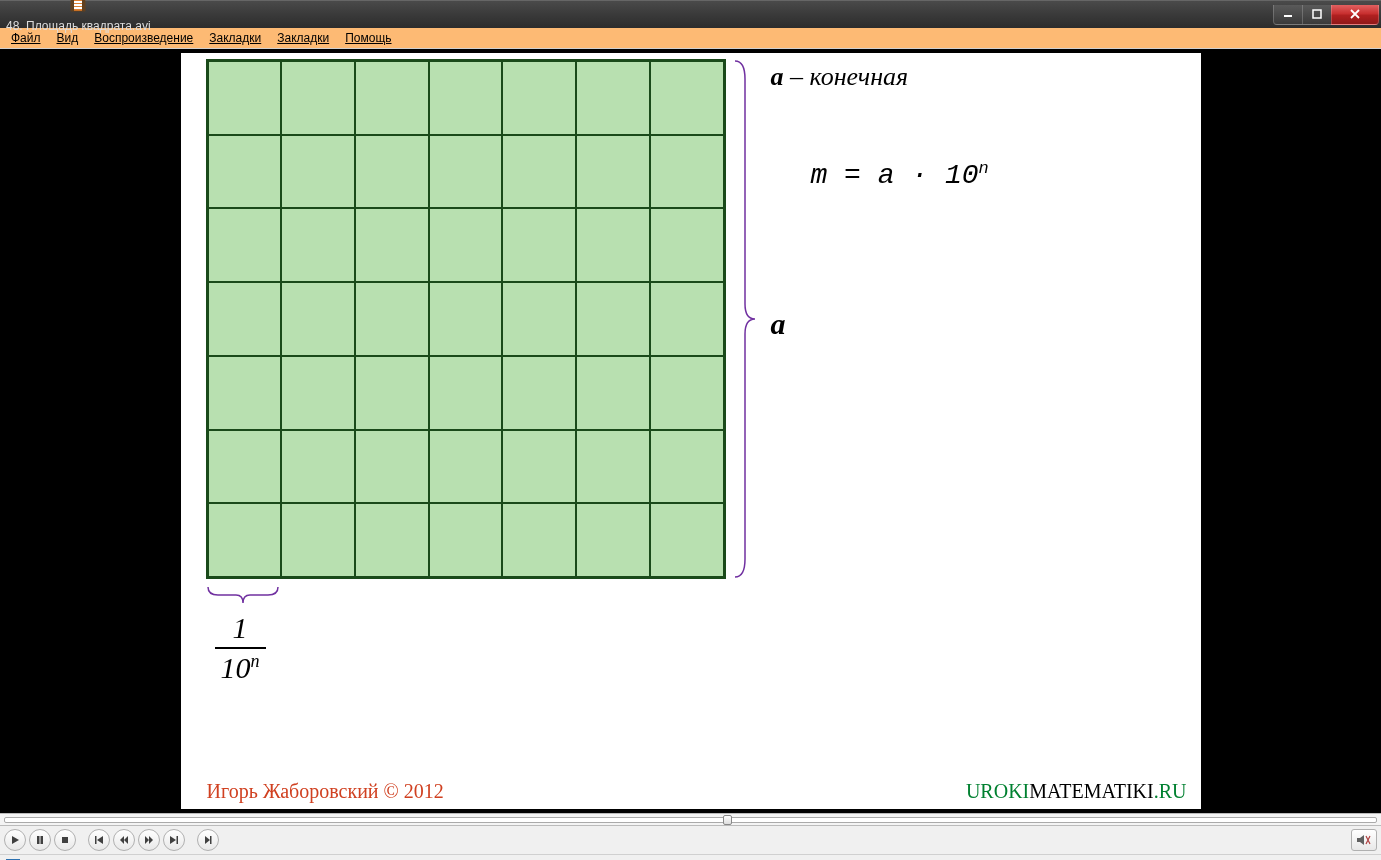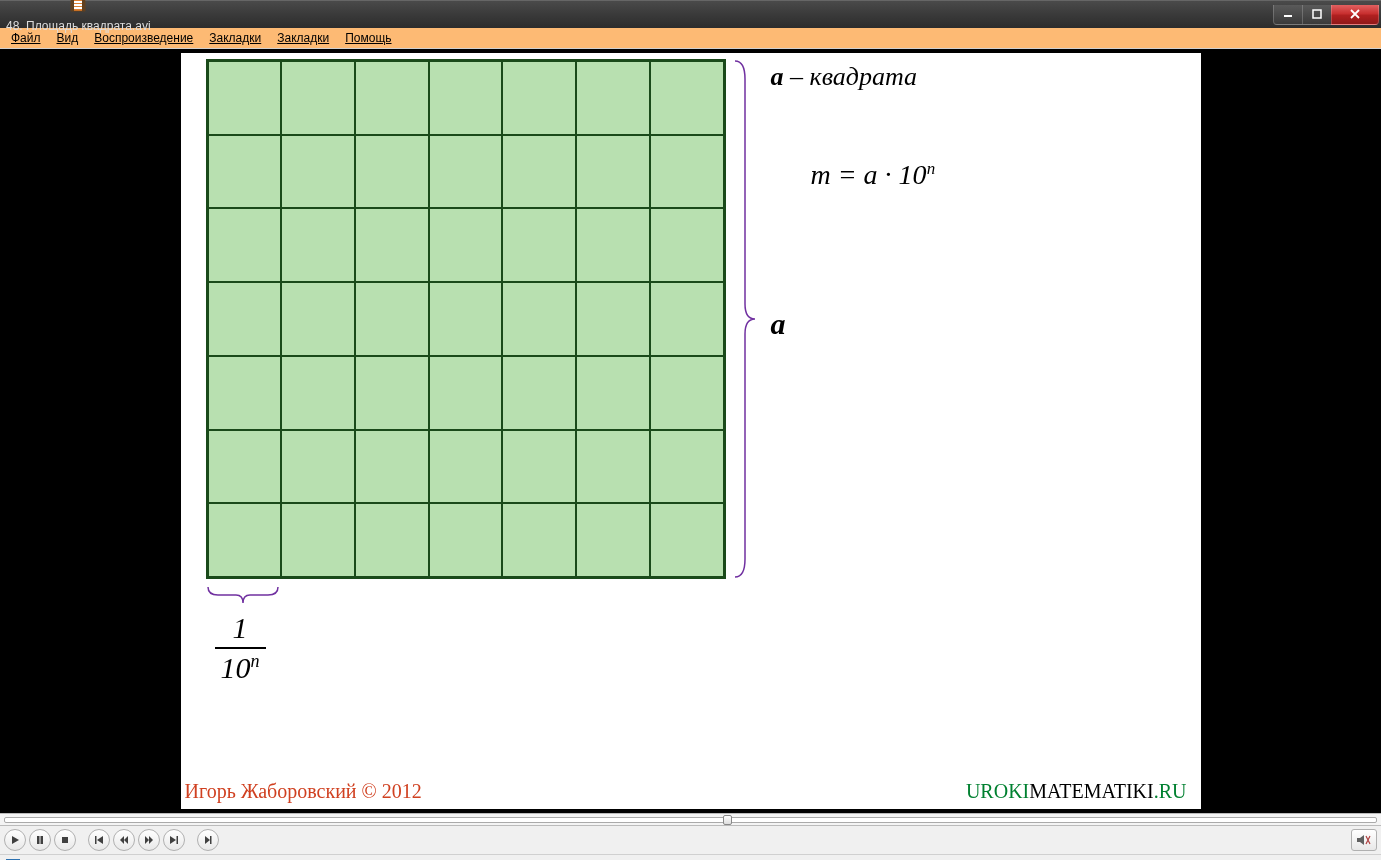--- a/index.html
+++ b/index.html
@@ -34,24 +34,24 @@
   .brace-label-a { position: absolute; left: 590px; top: 254px; font-size: 30px; font-style: italic; font-weight: bold; font-family: Georgia, serif; }
   
   .frac { position: absolute; left: 34px; top: 558px; font-size: 30px; font-style: italic; text-align: center; font-family: Georgia, serif; }
   .frac-num { padding: 0 18px; }
   .frac-bar { border-top: 2px solid #000; margin: 2px 0; }
   .frac-den { white-space: nowrap; }
   .frac-den sup { font-size: 18px; font-style: italic; }
   
   .text-top { position: absolute; left: 590px; top: 6px; font-size: 26px; font-style: italic; font-family: Georgia, serif; line-height: 1.35; }
   .text-top .a-bold { font-weight: bold; }
-  .formula { position: absolute; left: 630px; top: 106px; font-size: 28px; font-style: italic; font-family: Liberation Serif, serif; }
+  .formula { position: absolute; left: 630px; top: 106px; font-size: 28px; font-style: italic; font-family: Liberation Mono, monospace; }
   .formula sup { font-size: 17px; }
   
-  .credit { position: absolute; left: 4px; bottom: 6px; font-size: 20px; color: #d04020; font-family: Georgia, serif; margin-top: 48px; }
+  .credit { position: absolute; left: 26px; bottom: 6px; font-size: 20px; color: #d04020; font-family: Georgia, serif; margin-top: 48px; }
   .site { position: absolute; right: 14px; bottom: 6px; font-size: 20px; font-family: Georgia, serif; }
   .site .g { color: #008030; }
   .site .k { color: #000; }
   
   
   .seekbar { height: 13px; background: #f4f4f4; border-top: 1px solid #bbb; border-bottom: 1px solid #bbb; position: relative; }
   .seek-track { position: absolute; left: 4px; right: 4px; top: 3px; height: 6px; background: #fff; border: 1px solid #aaa; border-radius: 2px; }
   .seek-thumb { position: absolute; top: 1px; width: 9px; height: 10px; background: linear-gradient(to bottom, #fff, #ddd); border: 1px solid #888; border-radius: 2px; }
   
   
@@ -178,21 +178,21 @@
       <path d="M 2 4 Q 2 12 12 12 L 30 12 Q 37 12 37 20 Q 37 12 44 12 L 62 12 Q 72 12 72 4" fill="none" stroke="#7030a0" stroke-width="1.5"></path>
     </svg>
 
     <div class="frac">
       <div class="frac-num">1</div>
       <div class="frac-bar"></div>
       <div class="frac-den"><span>10</span><sup>n</sup></div>
     </div>
 
     <div class="text-top">
-      <span class="a-bold">a</span><span> – квадрата</span><br>
+      <span class="a-bold">a</span><span> – конечная</span><br>
     </div>
     <div class="formula"><span>m = a · 10</span><sup>n</sup></div>
 
     <div class="credit">Игорь Жаборовский © 2012</div>
     <div class="site"><span class="g">UROKI</span><span class="k">MATEMATIKI</span><span class="g">.RU</span></div>
   </div>
 </div>
 
 <div class="seekbar">
   <div class="seek-track"></div>

